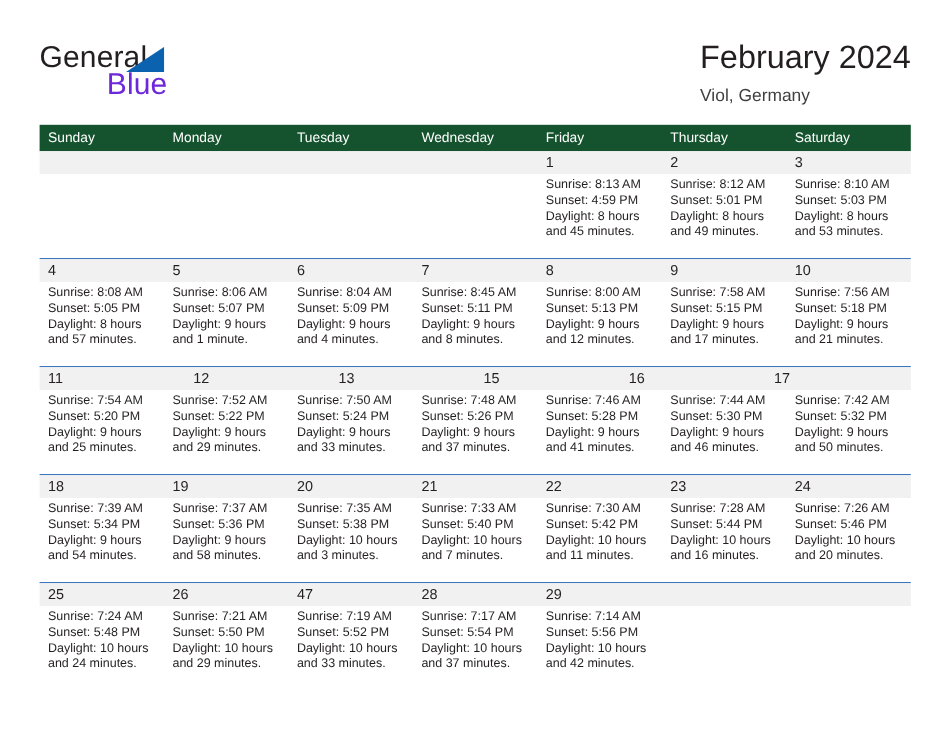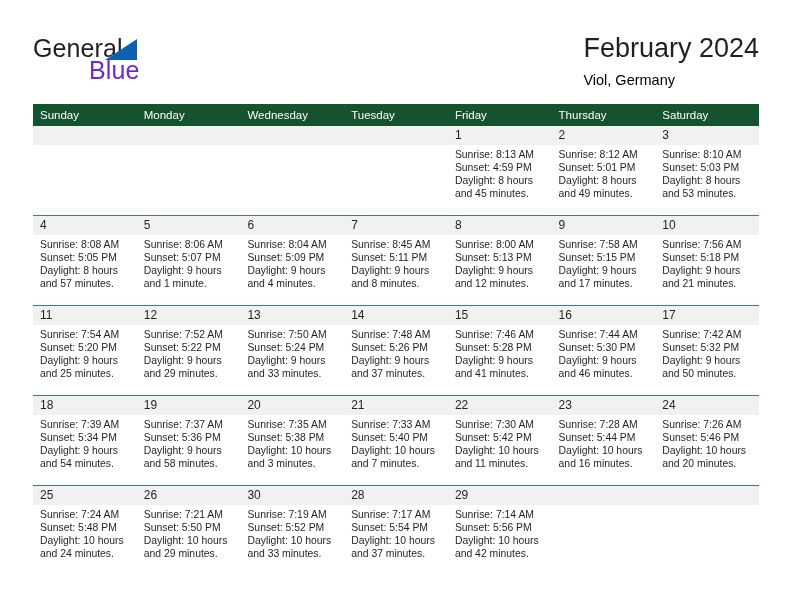--- a/index.html
+++ b/index.html
@@ -73,21 +73,21 @@
     top: 33px;
   }
   .title-main {
     font-size: 27px;
     color: #231f20;
     line-height: 1.18;
     white-space: nowrap;
   }
   .title-sub {
     font-size: 14.5px;
-    color: #000000;
+    color: #404040;
     line-height: 1.2;
     margin-top: 7px;
     white-space: nowrap;
   }
 
   
   .calendar {
     position: absolute;
     left: 33px;
     top: 104px;
@@ -181,22 +181,22 @@
       <div class="title-sub">Viol, Germany</div>
     </div>
 
   </div>
 
   <div class="calendar">
 
     <div class="weekday-row">
       <div class="weekday">Sunday</div>
       <div class="weekday">Monday</div>
+      <div class="weekday">Tuesday</div>
       <div class="weekday">Wednesday</div>
-      <div class="weekday">Tuesday</div>
       <div class="weekday">Friday</div>
       <div class="weekday">Thursday</div>
       <div class="weekday">Saturday</div>
     </div>
 
     <div id="weeks-container">
         <div class="week first">
           <div class="numbers-band">
             <div class="num-cell"></div>
             <div class="num-cell"></div>
@@ -284,21 +284,20 @@
               <div class="det-line">Daylight: 9 hours</div>
               <div class="det-line">and 21 minutes.</div>
             </div>
           </div>
         </div>
         <div class="week">
           <div class="numbers-band">
             <div class="num-cell">11</div>
             <div class="num-cell">12</div>
             <div class="num-cell">13</div>
-            <div class="num-cell">14</div>
             <div class="num-cell">15</div>
             <div class="num-cell">16</div>
             <div class="num-cell">17</div>
           </div>
           <div class="details-band">
             <div class="det-cell">
               <div class="det-line">Sunrise: 7:54 AM</div>
               <div class="det-line">Sunset: 5:20 PM</div>
               <div class="det-line">Daylight: 9 hours</div>
               <div class="det-line">and 25 minutes.</div>
@@ -393,21 +392,21 @@
               <div class="det-line">Sunset: 5:46 PM</div>
               <div class="det-line">Daylight: 10 hours</div>
               <div class="det-line">and 20 minutes.</div>
             </div>
           </div>
         </div>
         <div class="week">
           <div class="numbers-band">
             <div class="num-cell">25</div>
             <div class="num-cell">26</div>
-            <div class="num-cell">30</div>
+            <div class="num-cell">47</div>
             <div class="num-cell">28</div>
             <div class="num-cell">29</div>
             <div class="num-cell"></div>
             <div class="num-cell"></div>
           </div>
           <div class="details-band">
             <div class="det-cell">
               <div class="det-line">Sunrise: 7:24 AM</div>
               <div class="det-line">Sunset: 5:48 PM</div>
               <div class="det-line">Daylight: 10 hours</div>

